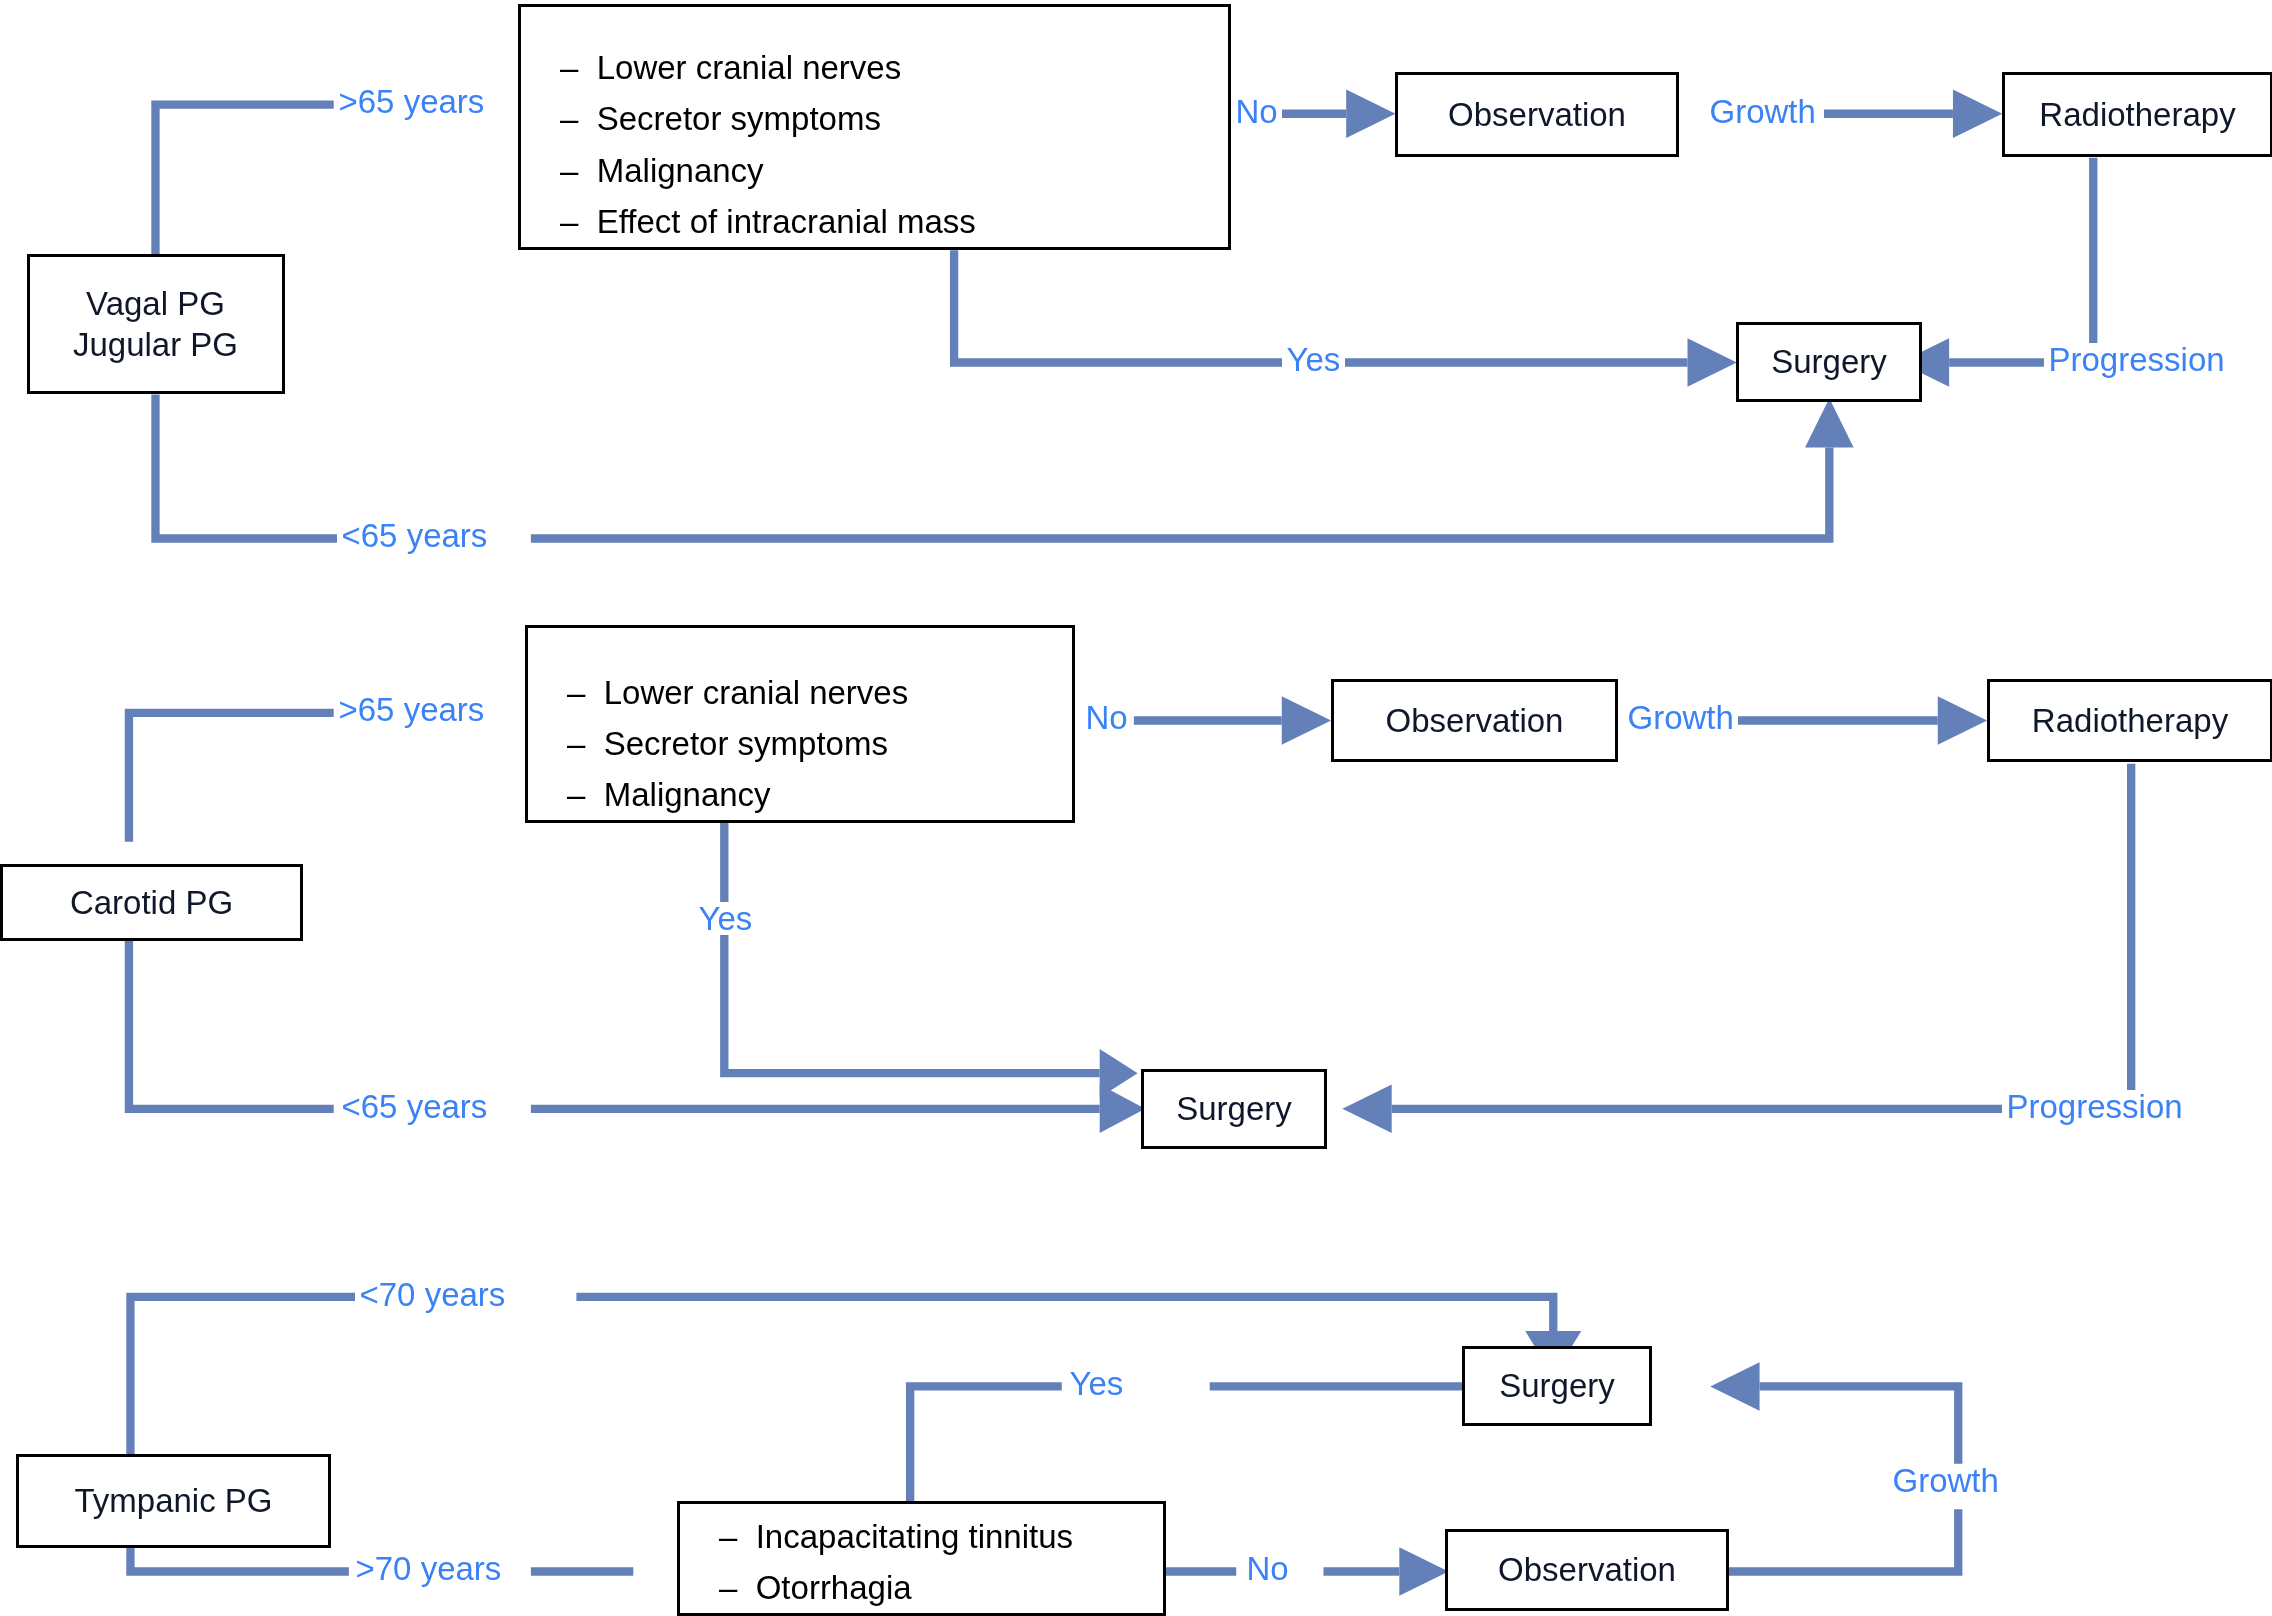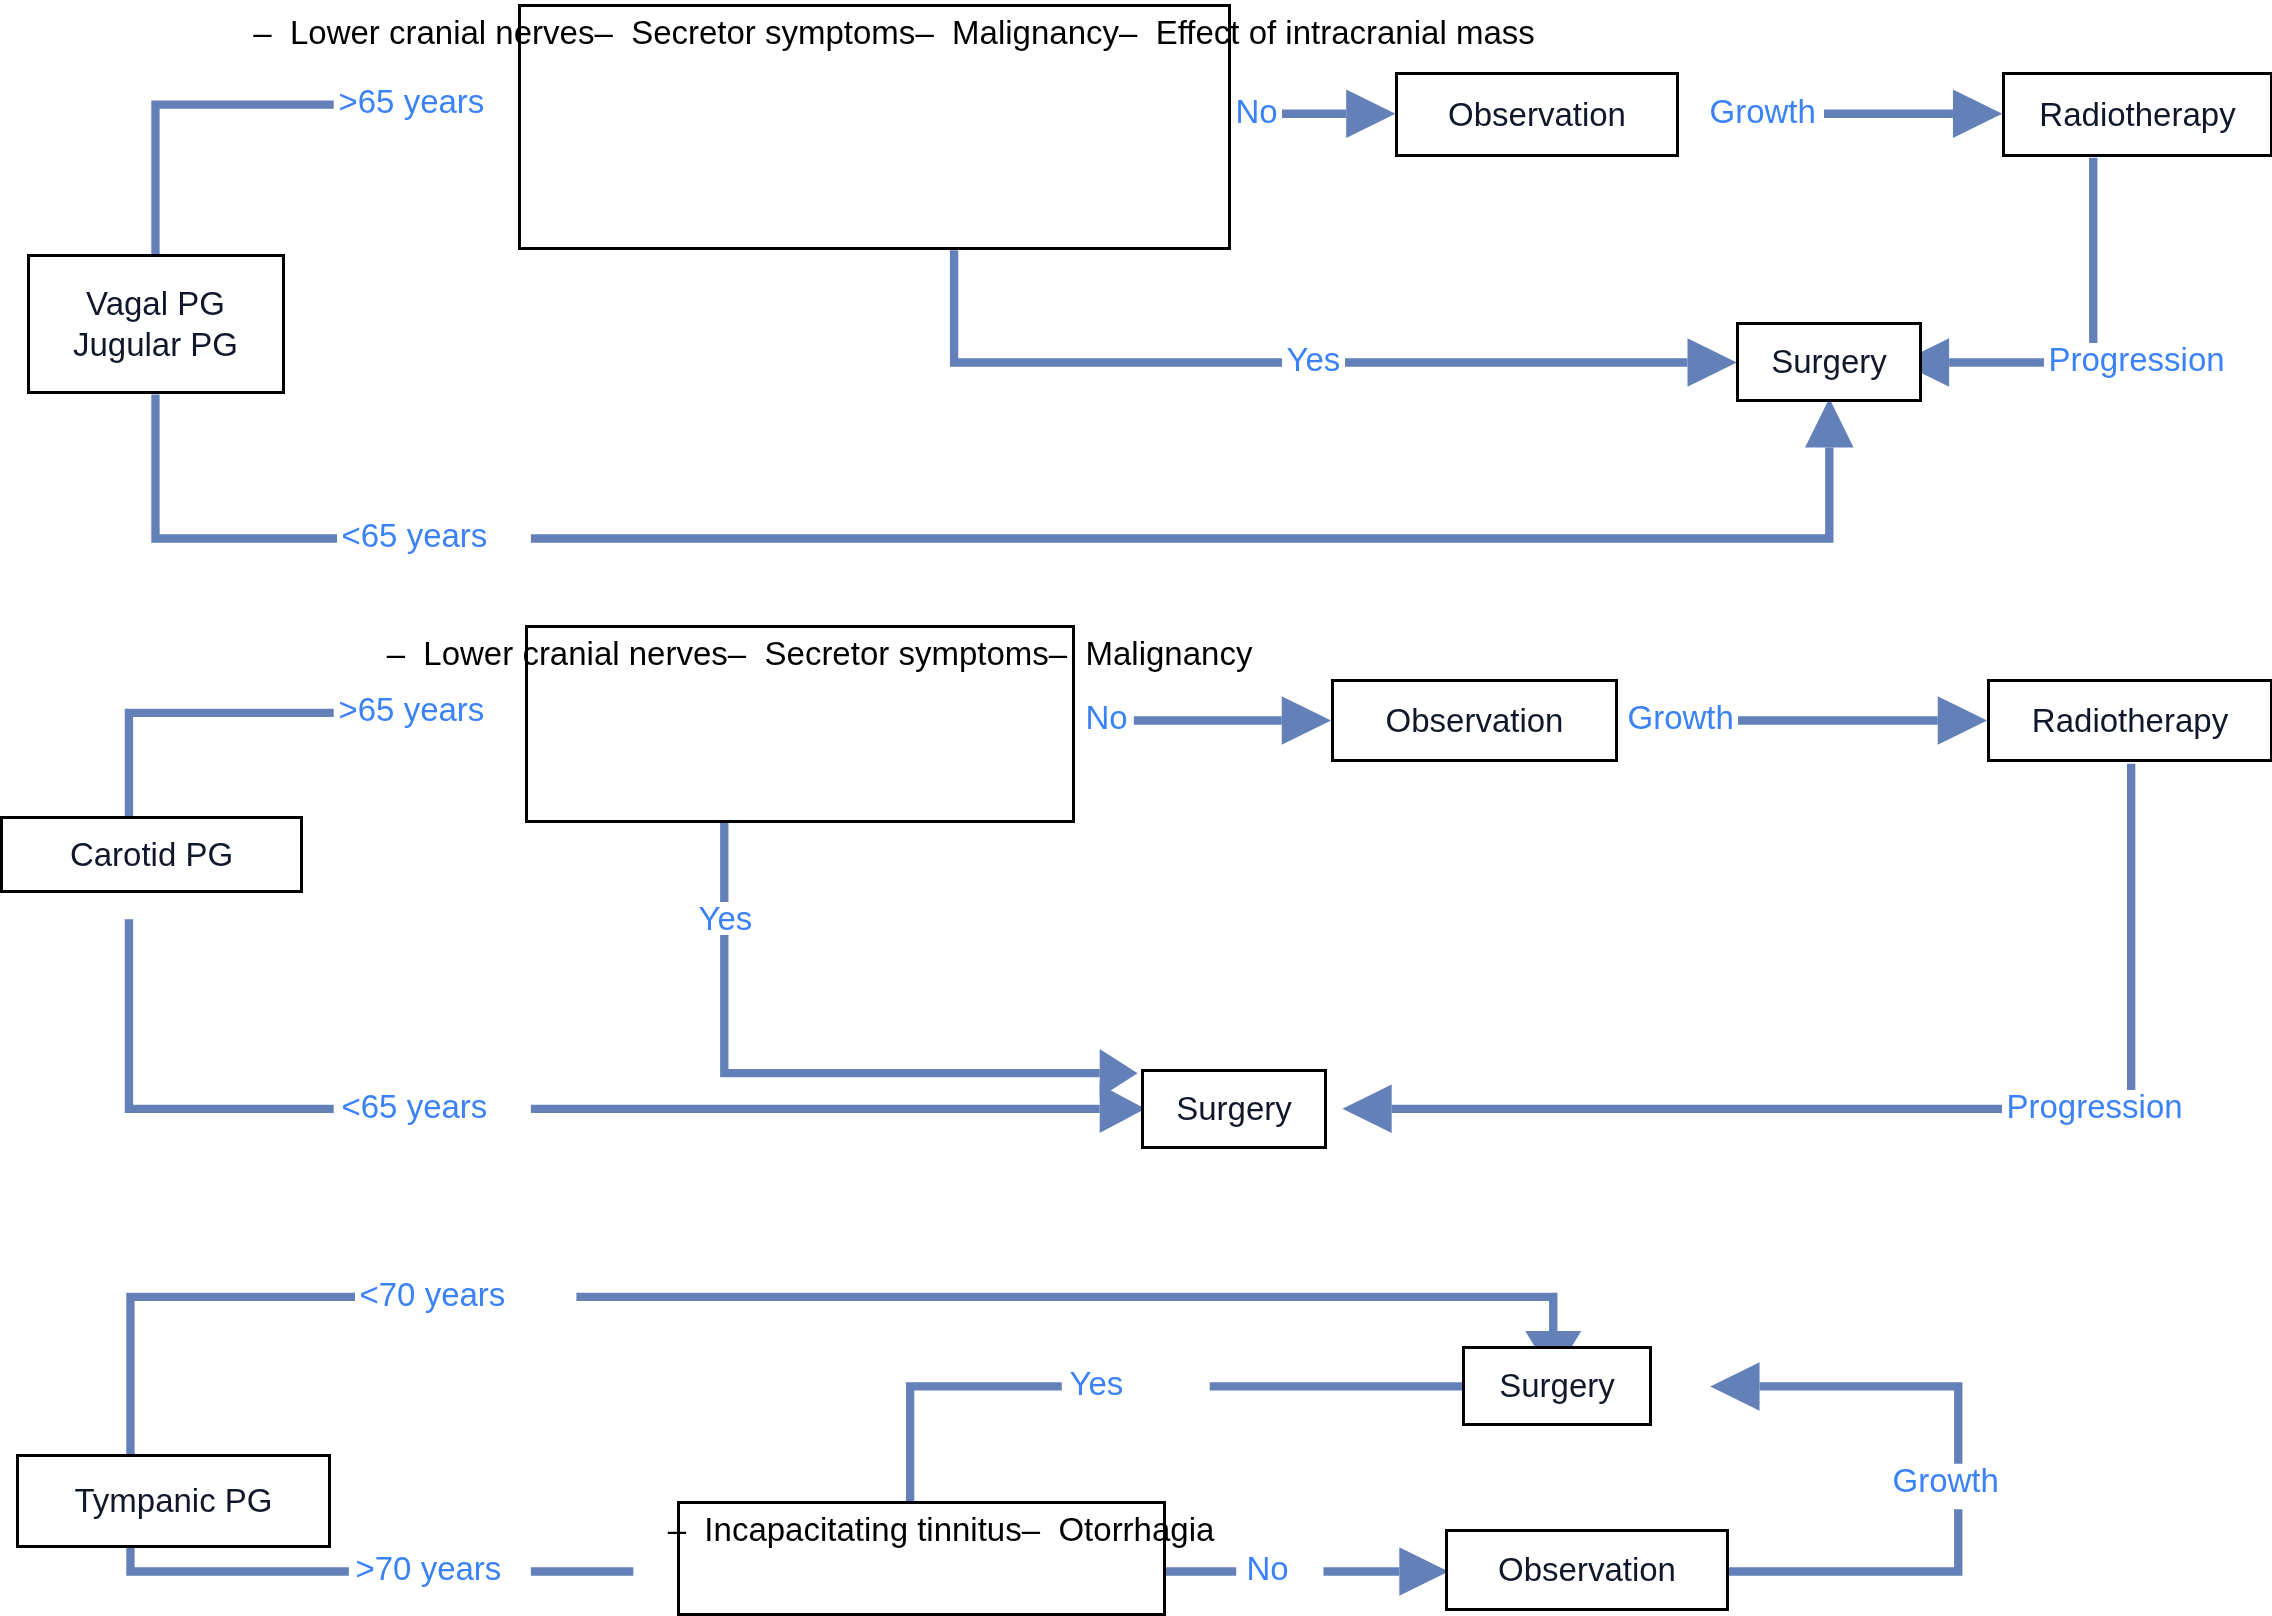--- a/index.html
+++ b/index.html
@@ -19,22 +19,22 @@
     line-height:1.25;
     z-index:5;
   }
   .node .line{white-space:nowrap;}
   .criteria{
     position:absolute;
     box-sizing:border-box;
     border:3.8px solid #000;
     background:#fff;
     display:flex;
-    flex-direction:row;
-    justify-content:center;
+    flex-direction:column;
+    justify-content:flex-end;
     font-size:33px;
     color:#000;
     line-height:1.55;
     padding-left:39px;
     z-index:5;
   }
   .criteria .item{white-space:nowrap;}
   .criteria .item::before{content:"\2013\00a0\00a0";}
   .edge-label{
     position:absolute;
@@ -145,21 +145,21 @@
   <div class="edge-label" style="left:1282px;top:343px;">Yes</div>
 
   <div class="node" style="left:1736px;top:322px;width:186px;height:80px;">
     <span class="line">Surgery</span>
   </div>
 
   <div class="edge-label" style="left:2044px;top:343px;">Progression</div>
 
   <div class="edge-label" style="left:337px;top:519px;">&lt;65 years</div>
 
-  <div class="node" style="left:0px;top:816px;width:303px;height:77px;">
+  <div class="node" style="left:0px;top:864px;width:303px;height:77px;">
     <span class="line">Carotid PG</span>
   </div>
 
   <div class="edge-label" style="left:334px;top:693px;">&gt;65 years</div>
 
   <div class="criteria" style="left:525px;top:625px;width:550px;height:198px;">
     <span class="item">Lower cranial nerves</span>
     <span class="item">Secretor symptoms</span>
     <span class="item">Malignancy</span>
   </div>

